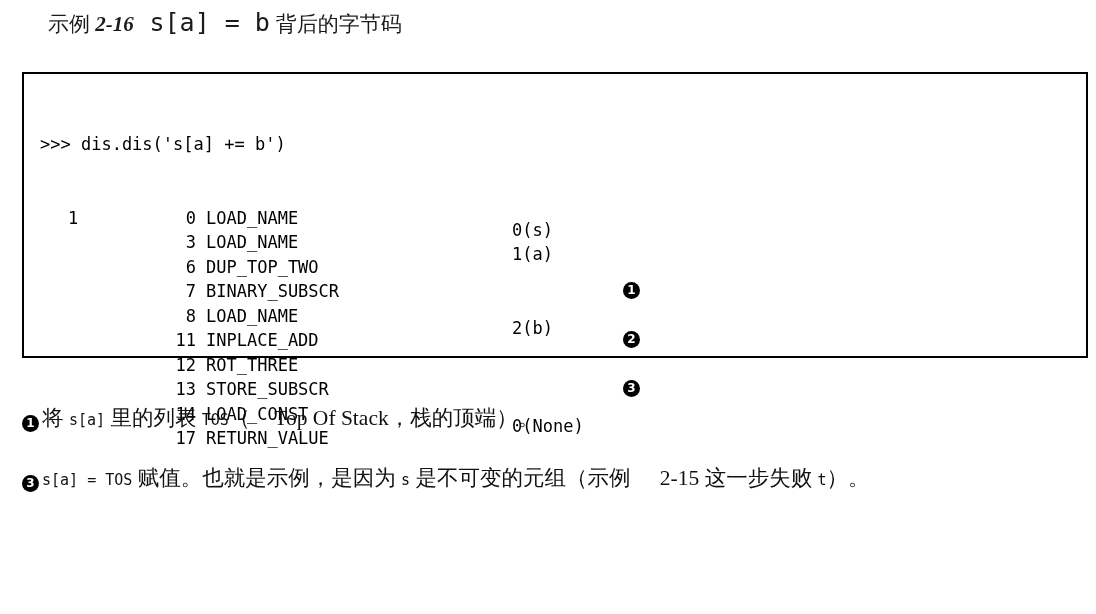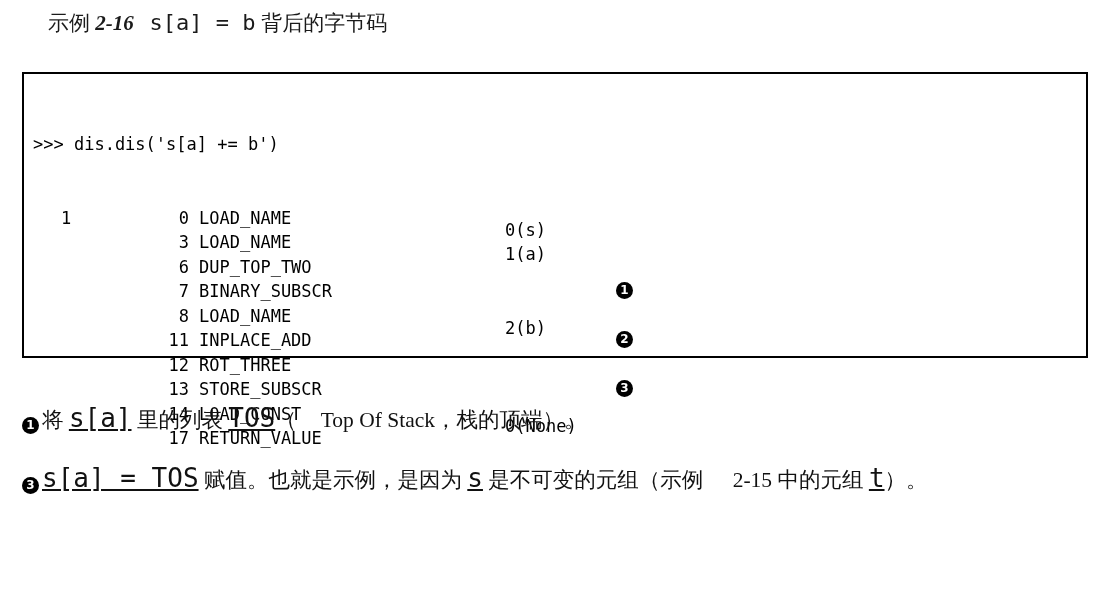--- a/index.html
+++ b/index.html
@@ -28,38 +28,38 @@
     color: #1a1a1a;
   }
   .caption .cap-label { font-family: "Liberation Serif", serif; margin-top: 9px; }
   .caption .cap-num {
     font-weight: bold;
     font-family: "Liberation Serif", serif;
     font-style: italic;
   }
   .caption .cap-code {
     font-family: "DejaVu Sans Mono", monospace;
-    font-size: 22px;
+    font-size: 25px;
   }
   .caption .cap-tail { font-family: Liberation Sans, sans-serif; }
 
   
   .code-box {
     position: absolute;
     left: 22px;
     top: 72px;
     width: 1066px;
     height: 286px;
     box-sizing: border-box;
     border: 2px solid #000000;
     background: #ffffff;
   }
   .code-inner {
     position: relative;
-    padding: 9px 0 0 9px;
+    padding: 9px 0 0 16px;
     font-family: "DejaVu Sans Mono", monospace;
     font-size: 17px;
     line-height: 24.5px;
     white-space: pre;
     color: #000000;
   }
   .code-line {
     height: 24.5px;
     position: relative;
     white-space: pre;
@@ -102,22 +102,21 @@
   .note {
     font-family: "Liberation Serif", serif;
     font-size: 21.5px;
     line-height: 37px;
     margin-bottom: 9px;
     color: #111111;
     text-align: justify;
   }
   .note .mono {
     font-family: "DejaVu Sans Mono", monospace;
-    font-size: 26px;
-    text-decoration: underline;
+    font-size: 15px;
   }
   .note .lat {
     font-family: "Liberation Serif", serif;
     margin-left: 24px;
   }
   .note .bullet { margin-right: 3px; }
 </style>
 </head>
 <body>
 
@@ -125,14 +124,14 @@
 
 <div class="code-box">
   <div class="code-inner">
     <div class="code-line"><span class="col-a">&gt;&gt;&gt; dis.dis('s[a] += b')</span></div>
     <div id="code-rows"><div class="code-line"><span class="col-b" style="left: 28px; width: 20px; text-align: left;">1</span><span class="col-b">0</span><span class="col-c">LOAD_NAME</span><span class="col-d">0(s)</span></div><div class="code-line"><span class="col-b" style="left: 28px; width: 20px; text-align: left;"></span><span class="col-b">3</span><span class="col-c">LOAD_NAME</span><span class="col-d">1(a)</span></div><div class="code-line"><span class="col-b" style="left: 28px; width: 20px; text-align: left;"></span><span class="col-b">6</span><span class="col-c">DUP_TOP_TWO</span><span class="col-d"></span></div><div class="code-line"><span class="col-b" style="left: 28px; width: 20px; text-align: left;"></span><span class="col-b">7</span><span class="col-c">BINARY_SUBSCR</span><span class="col-d"></span><span class="bullet code-bullet">1</span></div><div class="code-line"><span class="col-b" style="left: 28px; width: 20px; text-align: left;"></span><span class="col-b">8</span><span class="col-c">LOAD_NAME</span><span class="col-d">2(b)</span></div><div class="code-line"><span class="col-b" style="left: 28px; width: 20px; text-align: left;"></span><span class="col-b">11</span><span class="col-c">INPLACE_ADD</span><span class="col-d"></span><span class="bullet code-bullet">2</span></div><div class="code-line"><span class="col-b" style="left: 28px; width: 20px; text-align: left;"></span><span class="col-b">12</span><span class="col-c">ROT_THREE</span><span class="col-d"></span></div><div class="code-line"><span class="col-b" style="left: 28px; width: 20px; text-align: left;"></span><span class="col-b">13</span><span class="col-c">STORE_SUBSCR</span><span class="col-d"></span><span class="bullet code-bullet">3</span></div><div class="code-line"><span class="col-b" style="left: 28px; width: 20px; text-align: left;"></span><span class="col-b">14</span><span class="col-c">LOAD_CONST</span><span class="col-d">0(None)</span></div><div class="code-line"><span class="col-b" style="left: 28px; width: 20px; text-align: left;"></span><span class="col-b">17</span><span class="col-c">RETURN_VALUE</span><span class="col-d"></span></div></div>
   </div>
 </div>
 
 <div class="notes" id="notes">
     <p class="note"><span class="bullet">1</span><span>将 </span><span class="mono">s[a]</span><span> 里的列表 </span><span class="mono">TOS</span><span>（</span><span class="lat">Top Of Stack</span><span>，栈的顶端）。</span></p>
-    <p class="note"><span class="bullet">3</span><span class="mono">s[a] = TOS</span><span> 赋值。也就是示例，是因为 </span><span class="mono">s</span><span> 是不可变的元组（示例 </span><span class="lat">2-15</span><span> 中的元组 </span><span class="mono">t</span><span>）。</span></p>
+    <p class="note"><span class="bullet">3</span><span class="mono">s[a] = TOS</span><span> 赋值。也就是示例，是因为 </span><span class="mono">s</span><span> 是不可变的元组（示例 </span><span class="lat">2-15</span><span> 这一步失败 </span><span class="mono">t</span><span>）。</span></p>
   </div>
 
 </body></html>

